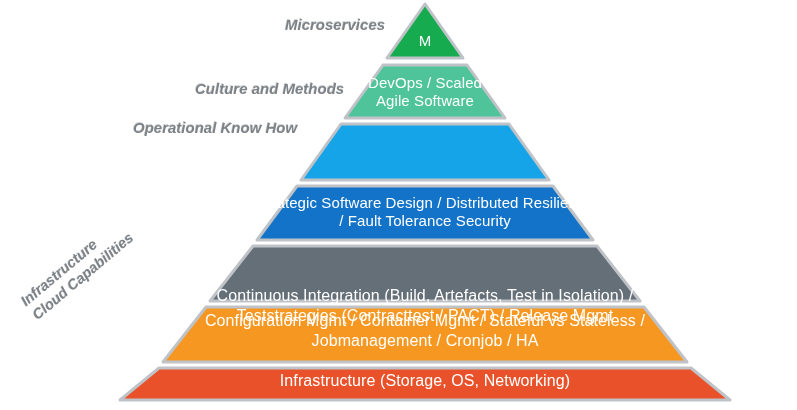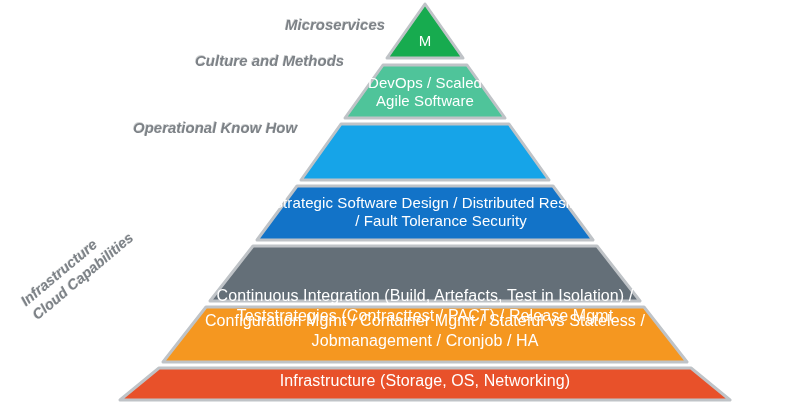--- a/index.html
+++ b/index.html
@@ -40,37 +40,37 @@
     position: absolute;
     color: #7d8287;
     font-family: "Liberation Sans", sans-serif;
     font-style: italic;
     font-weight: bold;
     white-space: pre-line;
     text-shadow: 1px 1px 0 rgba(255,255,255,0.9), -0.6px -0.6px 0 rgba(120,125,130,0.35);
     line-height: 1.25;
   }
   #label-microservices   { left: 285px; top: 16px;  font-size: 15px; }
-  #label-culture         { left: 195px; top: 52px;  font-size: 15px; }
+  #label-culture         { left: 195px; top: 80px;  font-size: 15px; }
   #label-opknowhow       { left: 133px; top: 119px; font-size: 15px; }
   #label-pattern         { left: 8px;   top: 186px; font-size: 15px; }
   #label-cicd            { left: 33px;  top: 245px; font-size: 15px; }
   #label-infra {
     left: 17px;
     top: 296px;
     font-size: 14.5px;
     transform: rotate(-40deg);
     transform-origin: left top;
     text-align: left;
   }
 
   #text-apex     { left: 405px; top: 32px;  width: 40px;  font-size: 15px; }
   #text-culture  { left: 350px; top: 74px;  width: 150px; font-size: 15px; }
   #text-opknow   { left: 296px; top: 126px; width: 258px; font-size: 15px; }
-  #text-pattern  { left: 246px; top: 194px; width: 390px; font-size: 15px; }
+  #text-pattern  { left: 230px; top: 194px; width: 390px; font-size: 15px; }
   #text-cicd     { left: 178px; top: 250px; width: 494px; font-size: 16px; margin-top: 36px; }
   #text-infracap { left: 136px; top: 311px; width: 578px; font-size: 16px; }
   #text-infra    { left: 96px;  top: 371px; width: 658px; font-size: 16px; }
 </style>
 </head>
 <body>
 
 <div id="canvas">
 
   <svg id="pyramid-svg" viewBox="0 0 797 410">

